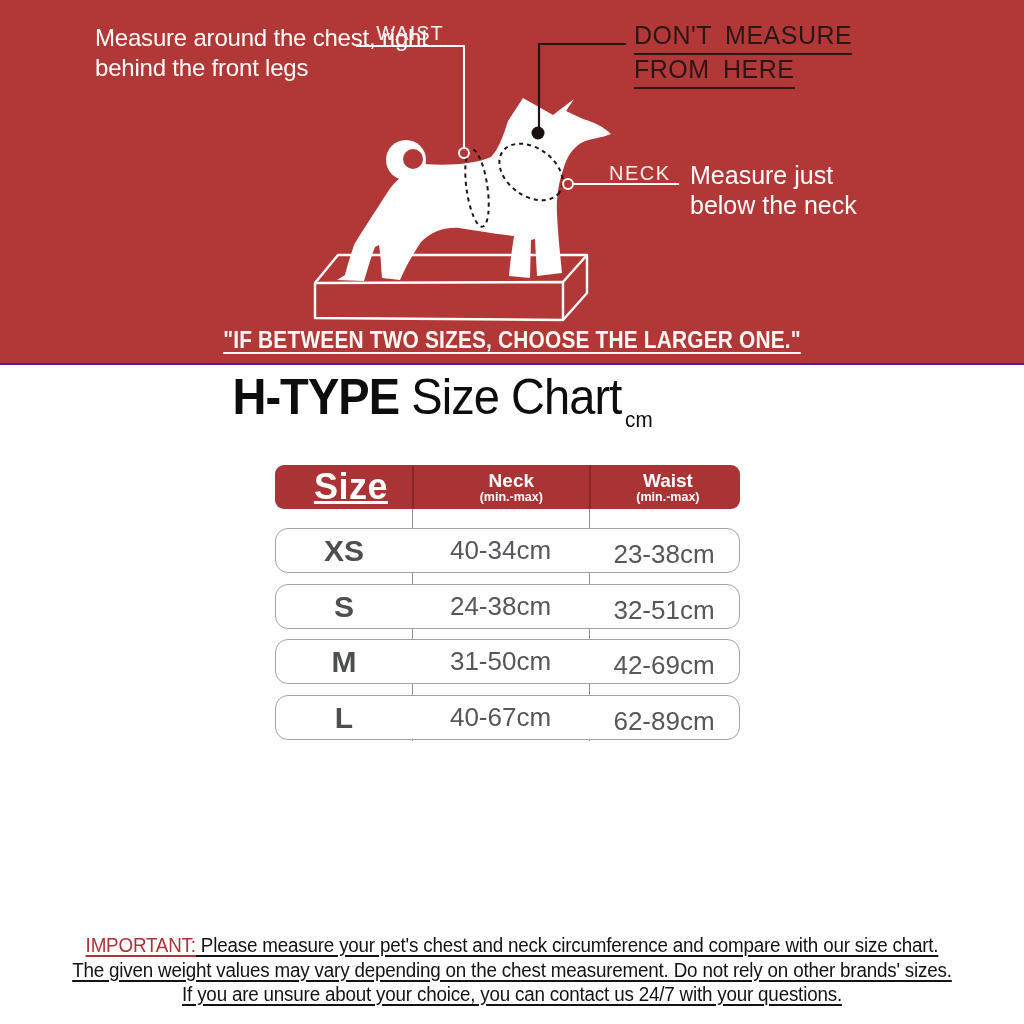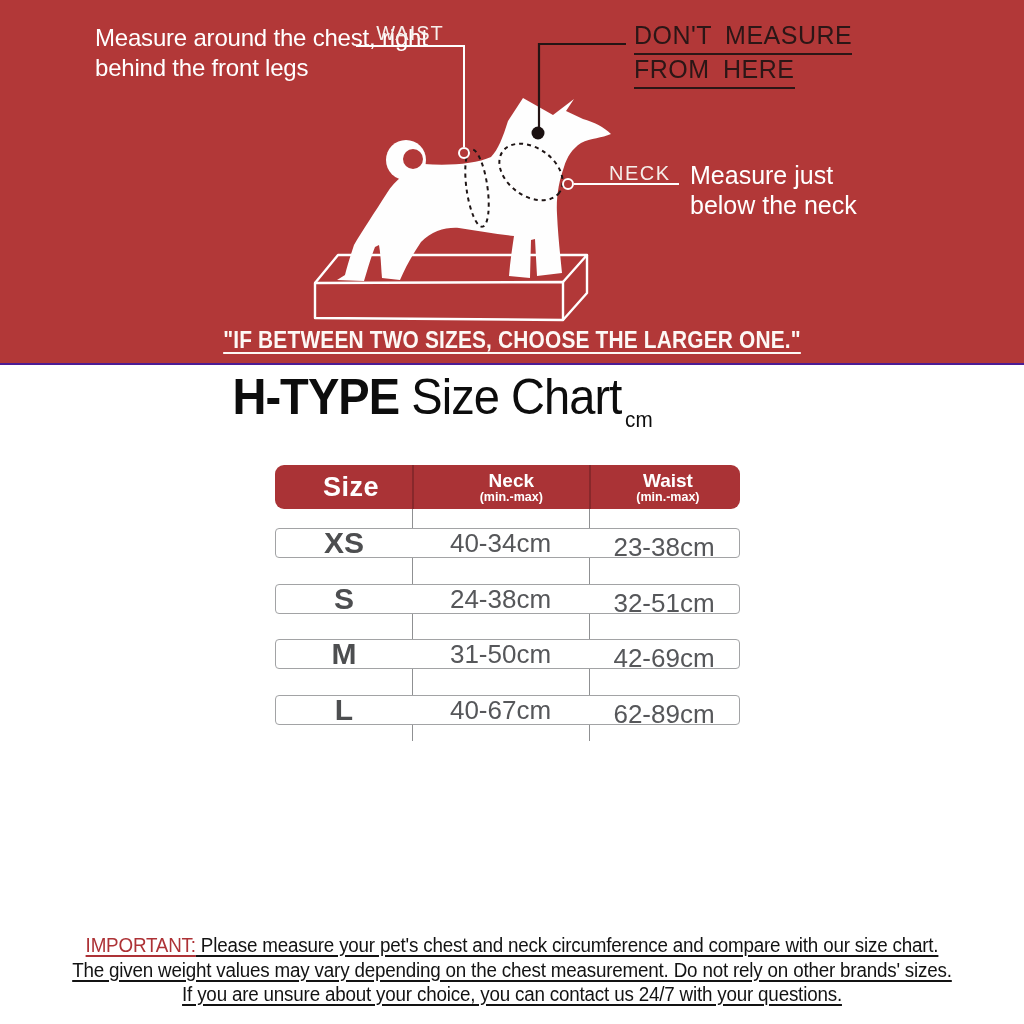--- a/index.html
+++ b/index.html
@@ -32,31 +32,31 @@
   .title-bold{font-weight:bold;}
   .title-reg{font-weight:normal;}
   .title-cm{display:inline-block;font-size:22px;transform:translateY(13px);margin-left:4px;
             font-weight:normal;letter-spacing:0;}
 
   
   .size-table{position:absolute;left:275px;top:465px;width:465px;height:276px;}
   .thead{position:absolute;left:0;top:0;width:465px;height:44px;background:#aa3336;
          border-radius:9px;display:flex;color:#fff;z-index:2;}
   .th{display:flex;flex-direction:column;align-items:center;justify-content:center;}
-  .th-size{width:159px;font-size:27px;font-weight:bold;letter-spacing:0.5px;}
+  .th-size{width:159px;font-size:36px;font-weight:bold;letter-spacing:0.5px;text-decoration:underline;}
   .th-neck{width:177px;}
   .th-waist{width:151px;}
   .th-main{font-size:19px;font-weight:bold;line-height:20px;}
   .th-sub{font-size:12.5px;font-weight:bold;line-height:13px;}
   .hdiv{position:absolute;top:0;width:2px;height:44px;background:rgba(0,0,0,0.20);z-index:3;}
   .hdiv1{left:137px;}.hdiv2{left:314px;}
   .colline{position:absolute;top:44px;width:1px;height:232px;background:#8f9092;z-index:0;}
   .col1{left:137px;}.col2{left:314px;}
-  .trow{position:absolute;left:0;width:465px;height:30px;background:#fff;
-        border:1px solid #a2a3a5;border-radius:4px;box-sizing:border-box;display:flex;z-index:1;}
+  .trow{position:absolute;left:0;width:465px;height:45px;background:#fff;
+        border:1px solid #a2a3a5;border-radius:13px;box-sizing:border-box;display:flex;z-index:1;}
   .r-0{top:63px;}.r-1{top:119px;}.r-2{top:174px;}.r-3{top:230px;}
   .td{display:flex;align-items:center;justify-content:center;}
   .td-size{width:136px;font-size:30px;font-weight:bold;color:#4d4e50;}
   .td-neck{width:177px;font-size:26px;color:#56575a;}
   .td-waist{width:150px;font-size:26px;color:#56575a;transform:translateY(4px);text-align:center;}
 
   
   .footer{position:absolute;left:0;top:933px;width:1024px;text-align:center;
           transform:scaleX(0.94);font-size:20px;line-height:24.5px;color:#131313;
           letter-spacing:-0.2px;}

